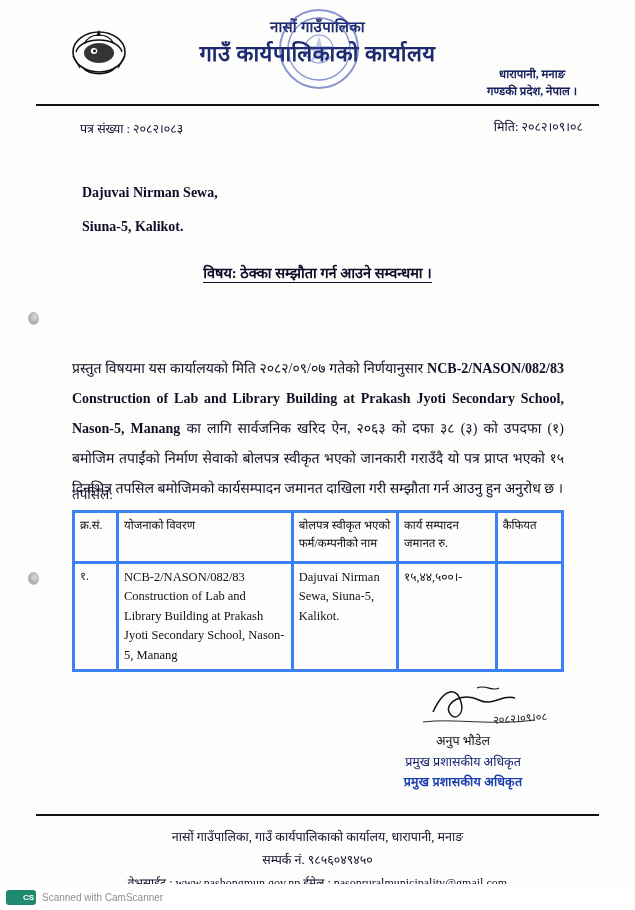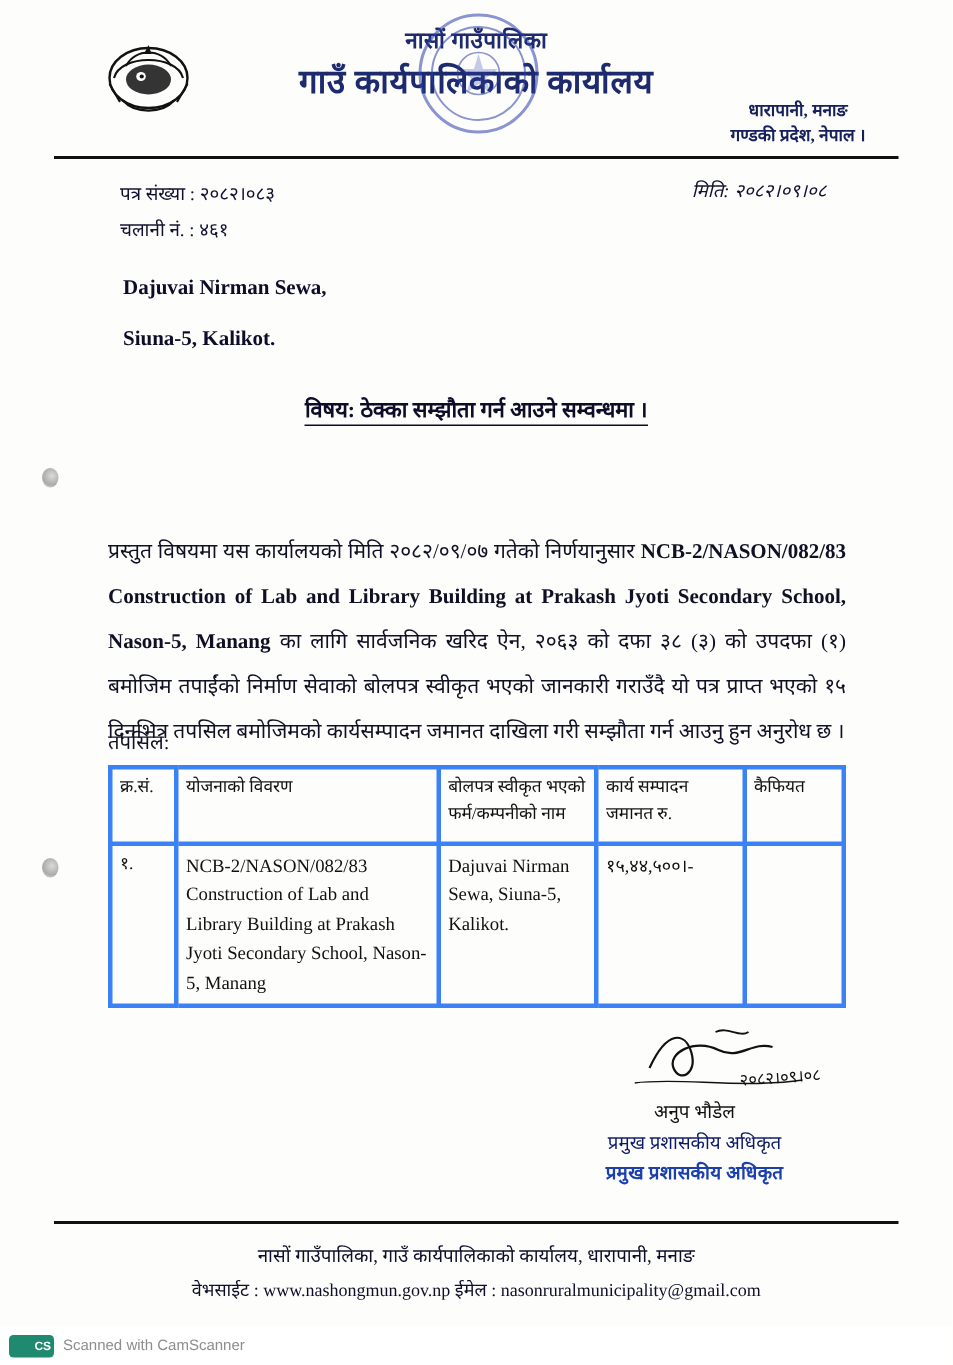--- a/index.html
+++ b/index.html
@@ -93,25 +93,24 @@
   .refs {
     position: absolute;
     left: 80px;
     top: 118px;
     font-size: 12.5px;
     line-height: 1.9;
     color: #101030;
   }
   .date {
     position: absolute;
-    right: 84px;
+    right: 52px;
     top: 118px;
     font-size: 12.5px;
     color: #101030;
-    font-style: italic;
   }
 
   
   .recipient {
     position: absolute;
     left: 82px;
     top: 176px;
     font-size: 14px;
     font-weight: bold;
     line-height: 2.4;
@@ -347,24 +346,20 @@
       <div>गण्डकी प्रदेश, नेपाल ।</div>
     </div>
   </div>
 
   <div class="rule rule-top"></div>
 
   <div class="refs">
     <div>
       <span>पत्र संख्या :</span>
       <span>२०८२।०८३</span>
-    </div>
-    <div>
-      <span>चलानी नं. :</span>
-      <span>४६१</span>
     </div>
   </div>
 
   <div class="date">
     <span>मिति:</span>
     <span>२०८२।०९।०८</span>
   </div>
 
   <div class="recipient">
     <div>Dajuvai Nirman Sewa,</div>
@@ -411,20 +406,21 @@
     </div>
     <div class="sig-name">अनुप भौडेल</div>
     <div class="sig-title">प्रमुख प्रशासकीय अधिकृत</div>
     <div class="sig-stamp">प्रमुख प्रशासकीय अधिकृत</div>
   </div>
 
   <div class="rule rule-bottom"></div>
 
   <div class="footer">
     <div>नासाें गाउँपालिका, गाउँ कार्यपालिकाको कार्यालय, धारापानी, मनाङ</div>
+    <div>सम्पर्क नं. ९८५६०४९४५०</div>
     <div class="web">वेभसाईट : www.nashongmun.gov.np ईमेल : nasonruralmunicipality@gmail.com</div>
   </div>
 
   <div class="scanbar">
     <div class="cs-logo">CS</div>
     <div class="cs-text">Scanned with CamScanner</div>
   </div>
 
 </div>
 

